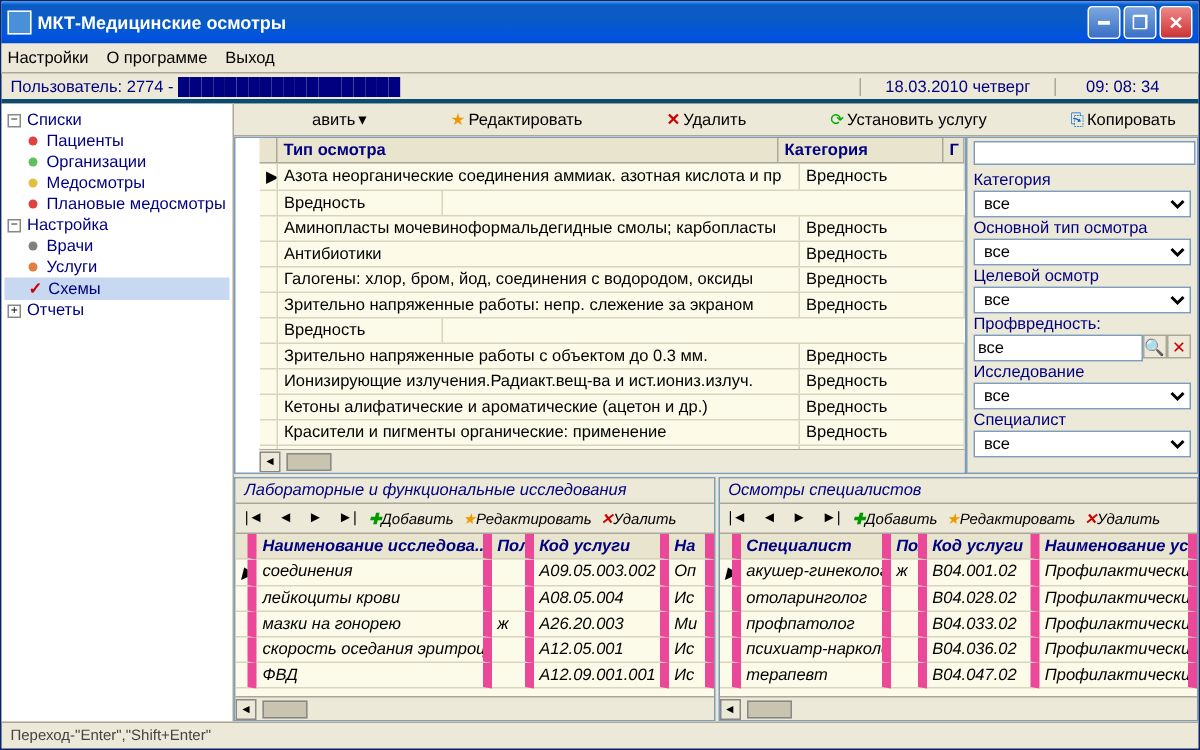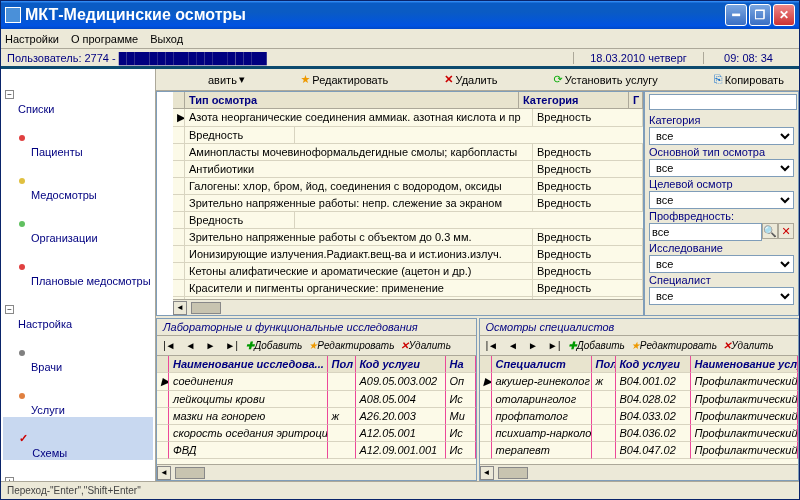--- a/index.html
+++ b/index.html
@@ -1,21 +1,21 @@
 <!DOCTYPE html>
 <html><head>
 <meta charset="utf-8">
 <style>
 * { box-sizing: border-box; margin: 0; padding: 0; }
 body { font-family: Tahoma, Arial, sans-serif; font-size: 11px; background: #ece9d8; overflow: hidden; }
 
 .window { width: 800px; height: 500px; border: 1px solid #0a246a; background: #ece9d8; display: flex; flex-direction: column; }
 .titlebar { height: 28px; background: linear-gradient(to bottom, #3a95ff 0%, #0a5bc4 8%, #0a5bc4 40%, #0053e1 88%, #0048c8 100%); display: flex; align-items: center; padding: 0 4px; color: white; }
 .title-icon { width: 16px; height: 16px; background: #4a90d9; border: 1px solid #fff; margin-right: 4px; }
-.title-text { flex: 1; font-weight: bold; font-size: 16px; }
+.title-text { flex: 1; font-weight: bold; font-size: 12px; }
 .win-btn { width: 22px; height: 22px; margin-left: 2px; border: 1px solid #fff; border-radius: 3px; display: flex; align-items: center; justify-content: center; font-weight: bold; font-size: 12px; cursor: pointer; }
 .win-min { background: linear-gradient(#7ba7e0,#3a6fc4); }
 .win-max { background: linear-gradient(#7ba7e0,#3a6fc4); }
 .win-close { background: linear-gradient(#e88,#c33); }
 
 .menubar { height: 20px; background: #ece9d8; border-bottom: 1px solid #aca899; display: flex; align-items: center; padding: 0 4px; gap: 12px; }
 .menubar span { cursor: pointer; }
 
 .userbar { height: 20px; border-bottom: 3px solid #0c4a6e; display: flex; align-items: center; padding: 0 6px; }
 .userbar .user { flex: 1; color: #000080; }
@@ -27,21 +27,21 @@
 .tree-item { display: flex; align-items: center; padding: 1px 2px; cursor: pointer; white-space: nowrap; }
 .tree-exp { width: 9px; height: 9px; border: 1px solid #888; display: inline-flex; align-items: center; justify-content: center; font-size: 8px; line-height: 8px; margin-right: 4px; background: #fff; }
 .tree-bullet { width: 6px; height: 6px; border-radius: 50%; margin: 0 6px 0 14px; display: inline-block; }
 .tree-check { color: #c00; margin: 0 4px 0 14px; font-weight: bold; }
 .bullet-red { background: #e04040; }
 .bullet-yellow { background: #e0c040; }
 .bullet-green { background: #60c060; }
 .bullet-orange { background: #e08040; }
 .bullet-gray { background: #808080; }
 .tree-item.selected { background: #c8d8f0; }
-.tree-label { color: #000080; margin-top: 29px; }
+.tree-label { color: #000080; }
 
 .main { flex: 1; display: flex; flex-direction: column; overflow: hidden; }
 .toolbar { height: 22px; border-bottom: 1px solid #aca899; display: flex; align-items: center; padding: 0 4px; gap: 8px; background: #ece9d8; white-space: nowrap; overflow: hidden; }
 .toolbar .btn { display: flex; align-items: center; gap: 2px; cursor: pointer; margin-left: 48px; }
 .toolbar .sep { width: 1px; height: 16px; background: #aca899; }
 .ic-add { color: #090; font-weight: bold; }
 .ic-edit { color: #e90; }
 .ic-del { color: #c00; font-weight: bold; }
 .ic-set { color: #0a0; }
 .ic-copy { color: #06c; }
@@ -67,21 +67,21 @@
 .combo-full { display:flex; }
 .combo-full .combo { flex:1; }
 
 .lower { flex: 1; display: flex; gap: 2px; overflow: hidden; padding-top: 2px; }
 .panel { flex: 1; display: flex; flex-direction: column; border: 1px solid #7f9db9; overflow: hidden; font-style: italic; }
 .panel-title { padding: 2px 6px; color: #000080; background: #ece9d8; border-bottom: 1px solid #aca899; }
 .panel-toolbar { height: 20px; display: flex; align-items: center; gap: 6px; padding: 0 4px; background: #ece9d8; border-bottom: 1px solid #aca899; white-space: nowrap; overflow: hidden; font-size: 10px; }
 .nav-btn { cursor: pointer; padding: 0 2px; }
 .panel-grid { flex: 1; overflow: auto; background: #fcfae8; }
 .pg-head { display: flex; background: #e8e4ce; font-weight: bold; color: #000080; position: sticky; top: 0; }
-.pg-head > div, .pg-row > div { padding: 2px 4px; border-right: 1px solid #ec4899; border-bottom: 1px solid #d8d4c0; white-space: nowrap; overflow: hidden; }
+.pg-head > div, .pg-row > div { padding: 2px 4px; border-right: 6px solid #ec4899; border-bottom: 1px solid #d8d4c0; white-space: nowrap; overflow: hidden; }
 .pg-row { display: flex; }
 .c-name { flex: 1; min-width: 100px; }
 .c-pol { width: 28px; }
 .c-code { width: 90px; }
 .c-ext { width: 30px; }
 .c-sname { width: 100px; }
 .c-spol { width: 24px; }
 .c-scode { width: 75px; }
 .c-sext { flex: 1; min-width: 80px; }
 
@@ -120,26 +120,26 @@
     <div class="sidebar">
       <div class="tree-item">
           <span class="tree-exp">−</span>
           <span class="tree-label">Списки</span>
         </div>
       <div class="tree-item">
           <span class="tree-bullet bullet-red"></span>
           <span class="tree-label">Пациенты</span>
         </div>
       <div class="tree-item">
+          <span class="tree-bullet bullet-green"></span>
+          <span class="tree-label">Организации</span>
+        </div>
+      <div class="tree-item">
           <span class="tree-bullet bullet-yellow"></span>
           <span class="tree-label">Медосмотры</span>
-        </div>
-      <div class="tree-item">
-          <span class="tree-bullet bullet-green"></span>
-          <span class="tree-label">Организации</span>
         </div>
       <div class="tree-item">
           <span class="tree-bullet bullet-red"></span>
           <span class="tree-label">Плановые медосмотры</span>
         </div>
       <div class="tree-item">
           <span class="tree-exp">−</span>
           <span class="tree-label">Настройка</span>
         </div>
       <div class="tree-item">

